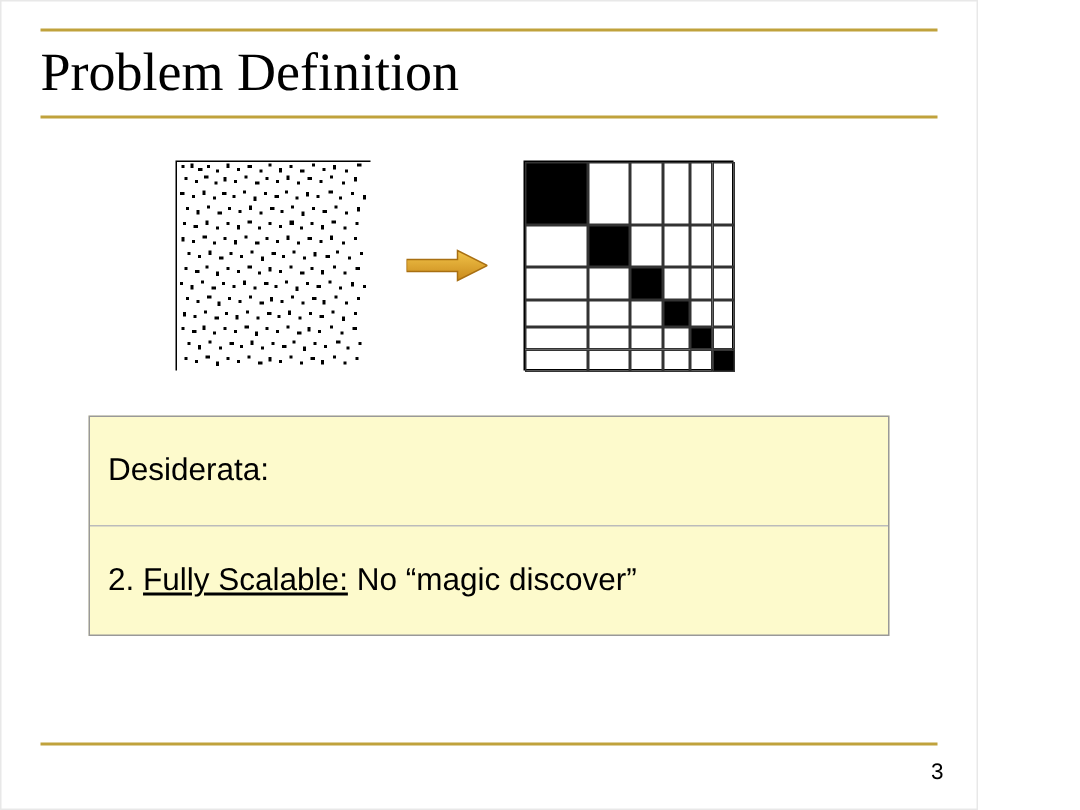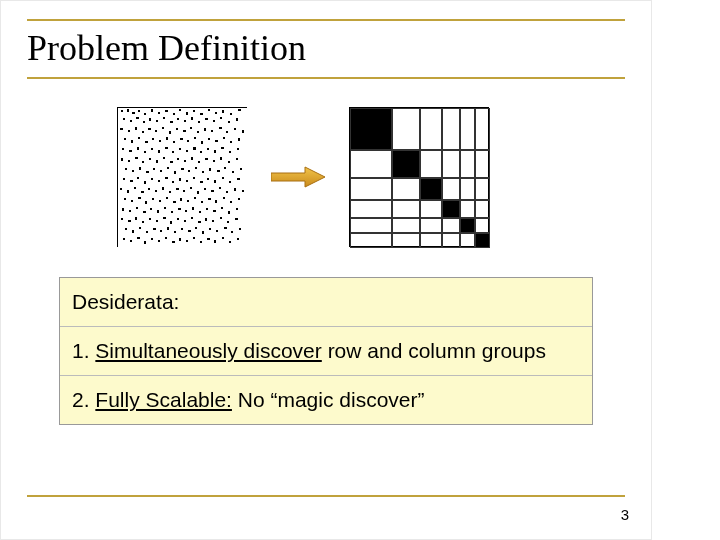--- a/index.html
+++ b/index.html
@@ -61,21 +61,21 @@
     height: 24px;
     display: flex;
     align-items: center;
   }
   .desiderata-box {
     margin: 0 32px;
     border: 1px solid #999;
     background: #fdfacc;
   }
   .d-row {
-    padding: 12px 12px;
+    padding: 24px 12px;
     font-family: Arial, Helvetica, sans-serif;
     font-size: 21px;
     color: #000;
   }
   .d-row + .d-row { border-top: 1px solid #bbb; }
   .page-num {
     position: absolute;
     bottom: 16px;
     right: 22px;
     font-family: Arial, sans-serif;
@@ -399,22 +399,19 @@
         <div class="cell"></div>
         <div class="cell"></div>
         <div class="cell"></div>
         <div class="cell black"></div>
     </div>
   </div>
 
   <div class="desiderata-box">
     <div class="d-row">Desiderata:</div>
     <div class="d-row">
-      <span>1. </span><u>Simultaneously discover</u><span> row and column groups</span>
-    </div>
-    <div class="d-row">
       <span>2. </span><u>Fully Scalable:</u><span> No “magic discover”</span>
     </div>
   </div>
 
   <div class="bottom-rule"></div>
   <div class="page-num">3</div>
 </div>
 
 </body></html>

